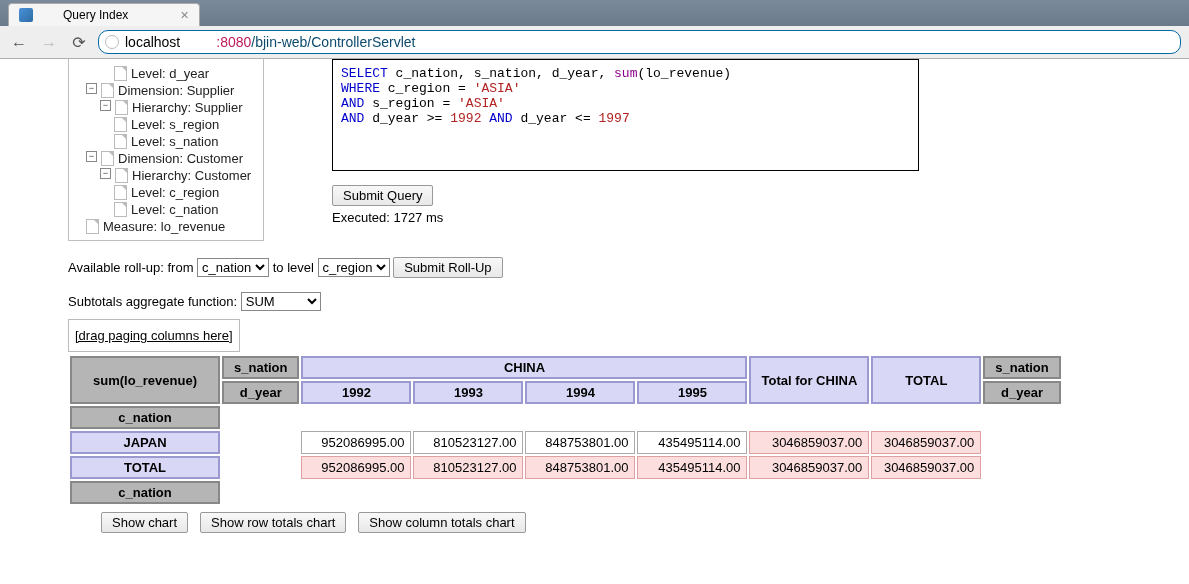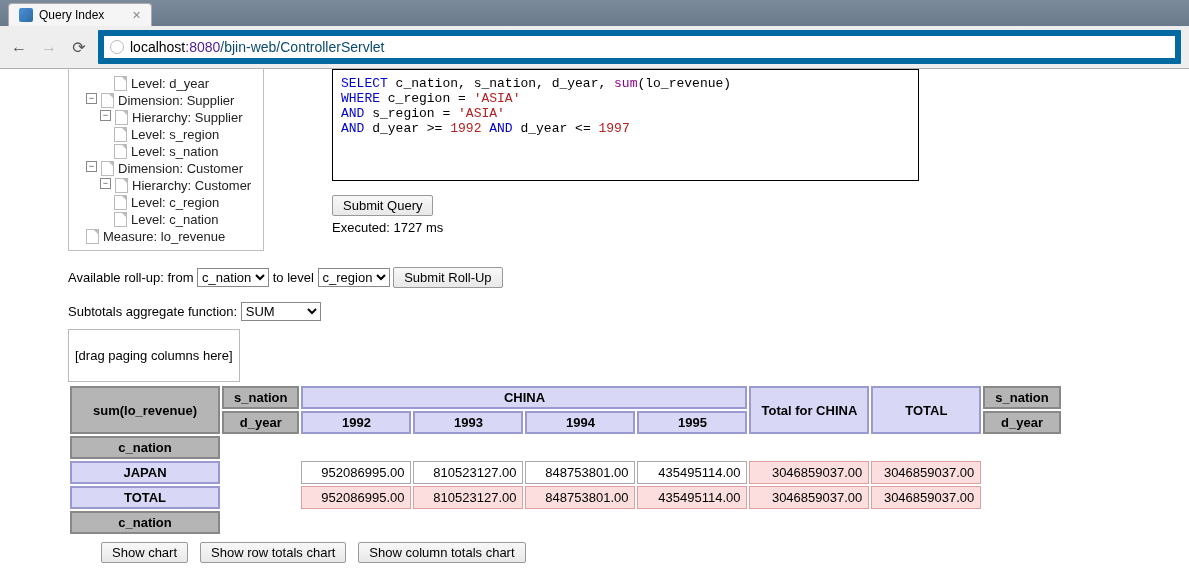--- a/index.html
+++ b/index.html
@@ -1,29 +1,29 @@
 <!DOCTYPE html>
 <html><head>
 <meta charset="utf-8">
 <style>
   * { box-sizing: border-box; }
   body { margin: 0; font-family: Arial, sans-serif; font-size: 13px; background: #fff; }
 
   
   .chrome { background: linear-gradient(#e8e8e8, #d6d6d6); border-bottom: 1px solid #b0b0b0; }
   .tab-bar { display: flex; align-items: flex-end; height: 26px; padding-left: 8px; background: linear-gradient(#7a8a9a, #6a7a8a); }
-  .tab { display: flex; align-items: center; background: #f5f5f5; border: 1px solid #aaa; border-bottom: none; border-radius: 4px 4px 0 0; padding: 3px 10px; font-size: 12px; height: 23px; margin-right: 12px; }
+  .tab { display: flex; align-items: center; background: #f5f5f5; border: 1px solid #aaa; border-bottom: none; border-radius: 4px 4px 0 0; padding: 3px 10px; font-size: 12px; height: 23px; margin-right: 12px; gap: 24px; }
   .tab .favicon { width: 14px; height: 14px; margin-right: 6px; background: linear-gradient(135deg,#4a90d9,#2e6da4); border-radius: 2px; }
   .tab .close { margin-left: 28px; color: #888; font-size: 14px; line-height: 1; }
   .addr-bar { display: flex; align-items: center; padding: 4px 8px; gap: 8px; background: #eee; }
   .nav-btn { width: 22px; height: 22px; display: flex; align-items: center; justify-content: center; color: #555; font-size: 16px; }
-  .url-box { flex: 1; display: flex; align-items: center; border: 6px solid #0369a1; border-radius: 1px; background: #fff; padding: 3px 6px; font-size: 14px; }
+  .url-box { flex: 1; display: flex; align-items: center; border: 1px solid #0369a1; border-radius: 10px; background: #fff; padding: 3px 6px; font-size: 14px; }
   .url-icon { width: 14px; height: 14px; border: 1px solid #bbb; border-radius: 50%; margin-right: 6px; }
   .url-host { color: #000; }
-  .url-port { color: #4c1d95; }
+  .url-port { color: #be185d; margin-left: 36px; }
   .url-path { color: #0c4a6e; }
 
   .page { display: flex; align-items: flex-start; padding: 0 0 10px 0; }
   .tree-panel { width: 268px; padding: 4px 4px 4px 68px; border-right: none; font-size: 13px; color: #222; position: relative; }
   .tree-border { position: absolute; left: 68px; right: 4px; top: 0; bottom: 0; border-left: 1px solid #bfbfbf; border-bottom: 1px solid #bfbfbf; border-right: 1px solid #bfbfbf; pointer-events: none; }
   .tree-node { display: flex; align-items: flex-start; gap: 4px; padding: 1px 0; white-space: nowrap; }
   .toggle { width: 11px; height: 11px; border: 1px solid #888; font-size: 9px; line-height: 9px; text-align: center; color: #444; background: #fff; }
   .pg-icon { width: 13px; height: 15px; border: 1px solid #bbb; background: #fff; position: relative; }
   .pg-icon::after { content: ""; position: absolute; top: 0; right: 0; border-top: 4px solid #bbb; border-left: 4px solid transparent; }
   .indent1 { padding-left: 14px; }
@@ -35,21 +35,21 @@
   .kw-blue { color: #0000cd; }
   .kw-red { color: #b22222; }
   .kw-func { color: #8b008b; }
 
   .below { padding: 6px 0 0 68px; }
   .btn { background: linear-gradient(#f8f8f8,#e8e8e8); border: 1px solid #999; border-radius: 2px; padding: 2px 10px; font-size: 13px; cursor: pointer; font-family: inherit; }
   .status { margin-top: 4px; }
   select { border: 1px solid #888; font-size: 13px; background: #fff; }
 
   .pivot { margin-top: 8px; }
-  .drag-hint { border: 1px solid #bbb; padding: 18px 6px; display: inline-block; }
+  .drag-hint { border: 1px solid #bbb; padding: 8px 6px; display: inline-block; text-decoration: underline; }
   table.pv { border-collapse: separate; border-spacing: 2px; margin-top: 2px; }
   .hdr-gray { background: #b5b5b5; border: 2px solid #888; text-align: center; font-weight: bold; padding: 2px 10px; }
   .hdr-lav { background: #d8d8f6; border: 2px solid #9a9ad0; text-align: center; font-weight: bold; padding: 2px 10px; }
   .cell-w { background: #fff; border: 1px solid #aaa; text-align: right; padding: 2px 6px; }
   .cell-p { background: #fcdede; border: 1px solid #e0a0a0; text-align: right; padding: 2px 6px; }
   .wide { min-width: 110px; }
   .sumcell { min-width: 150px; }
 
   .chart-btns { margin-top: 6px; display: flex; gap: 12px; padding-left: 33px; }
 </style>

